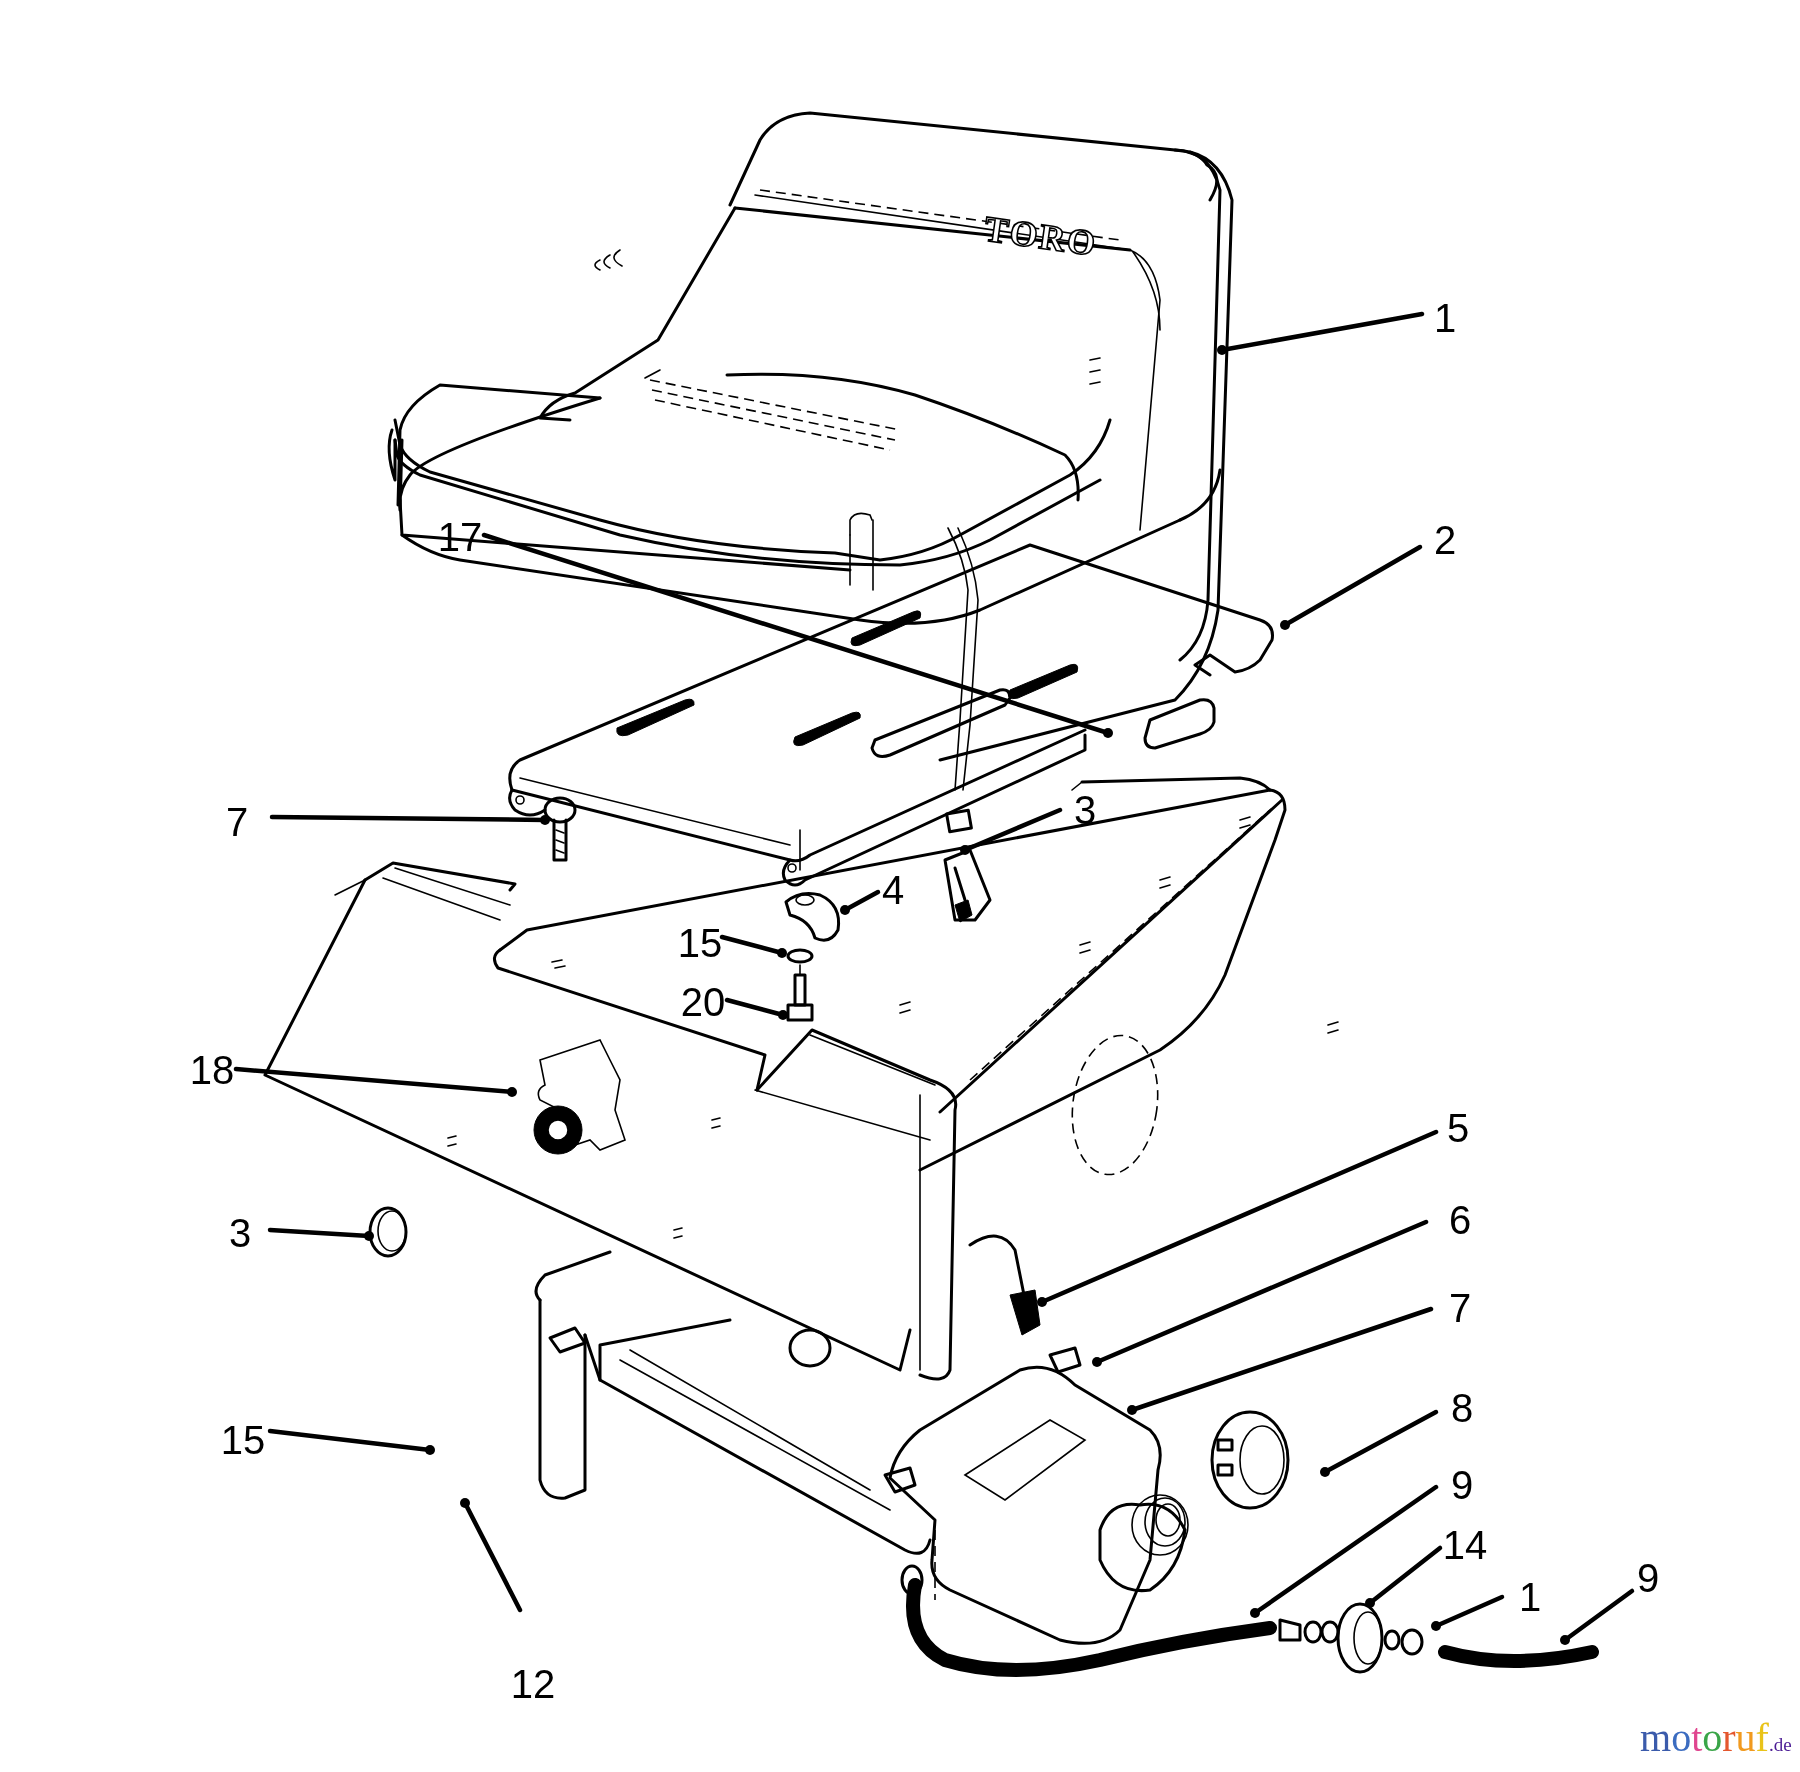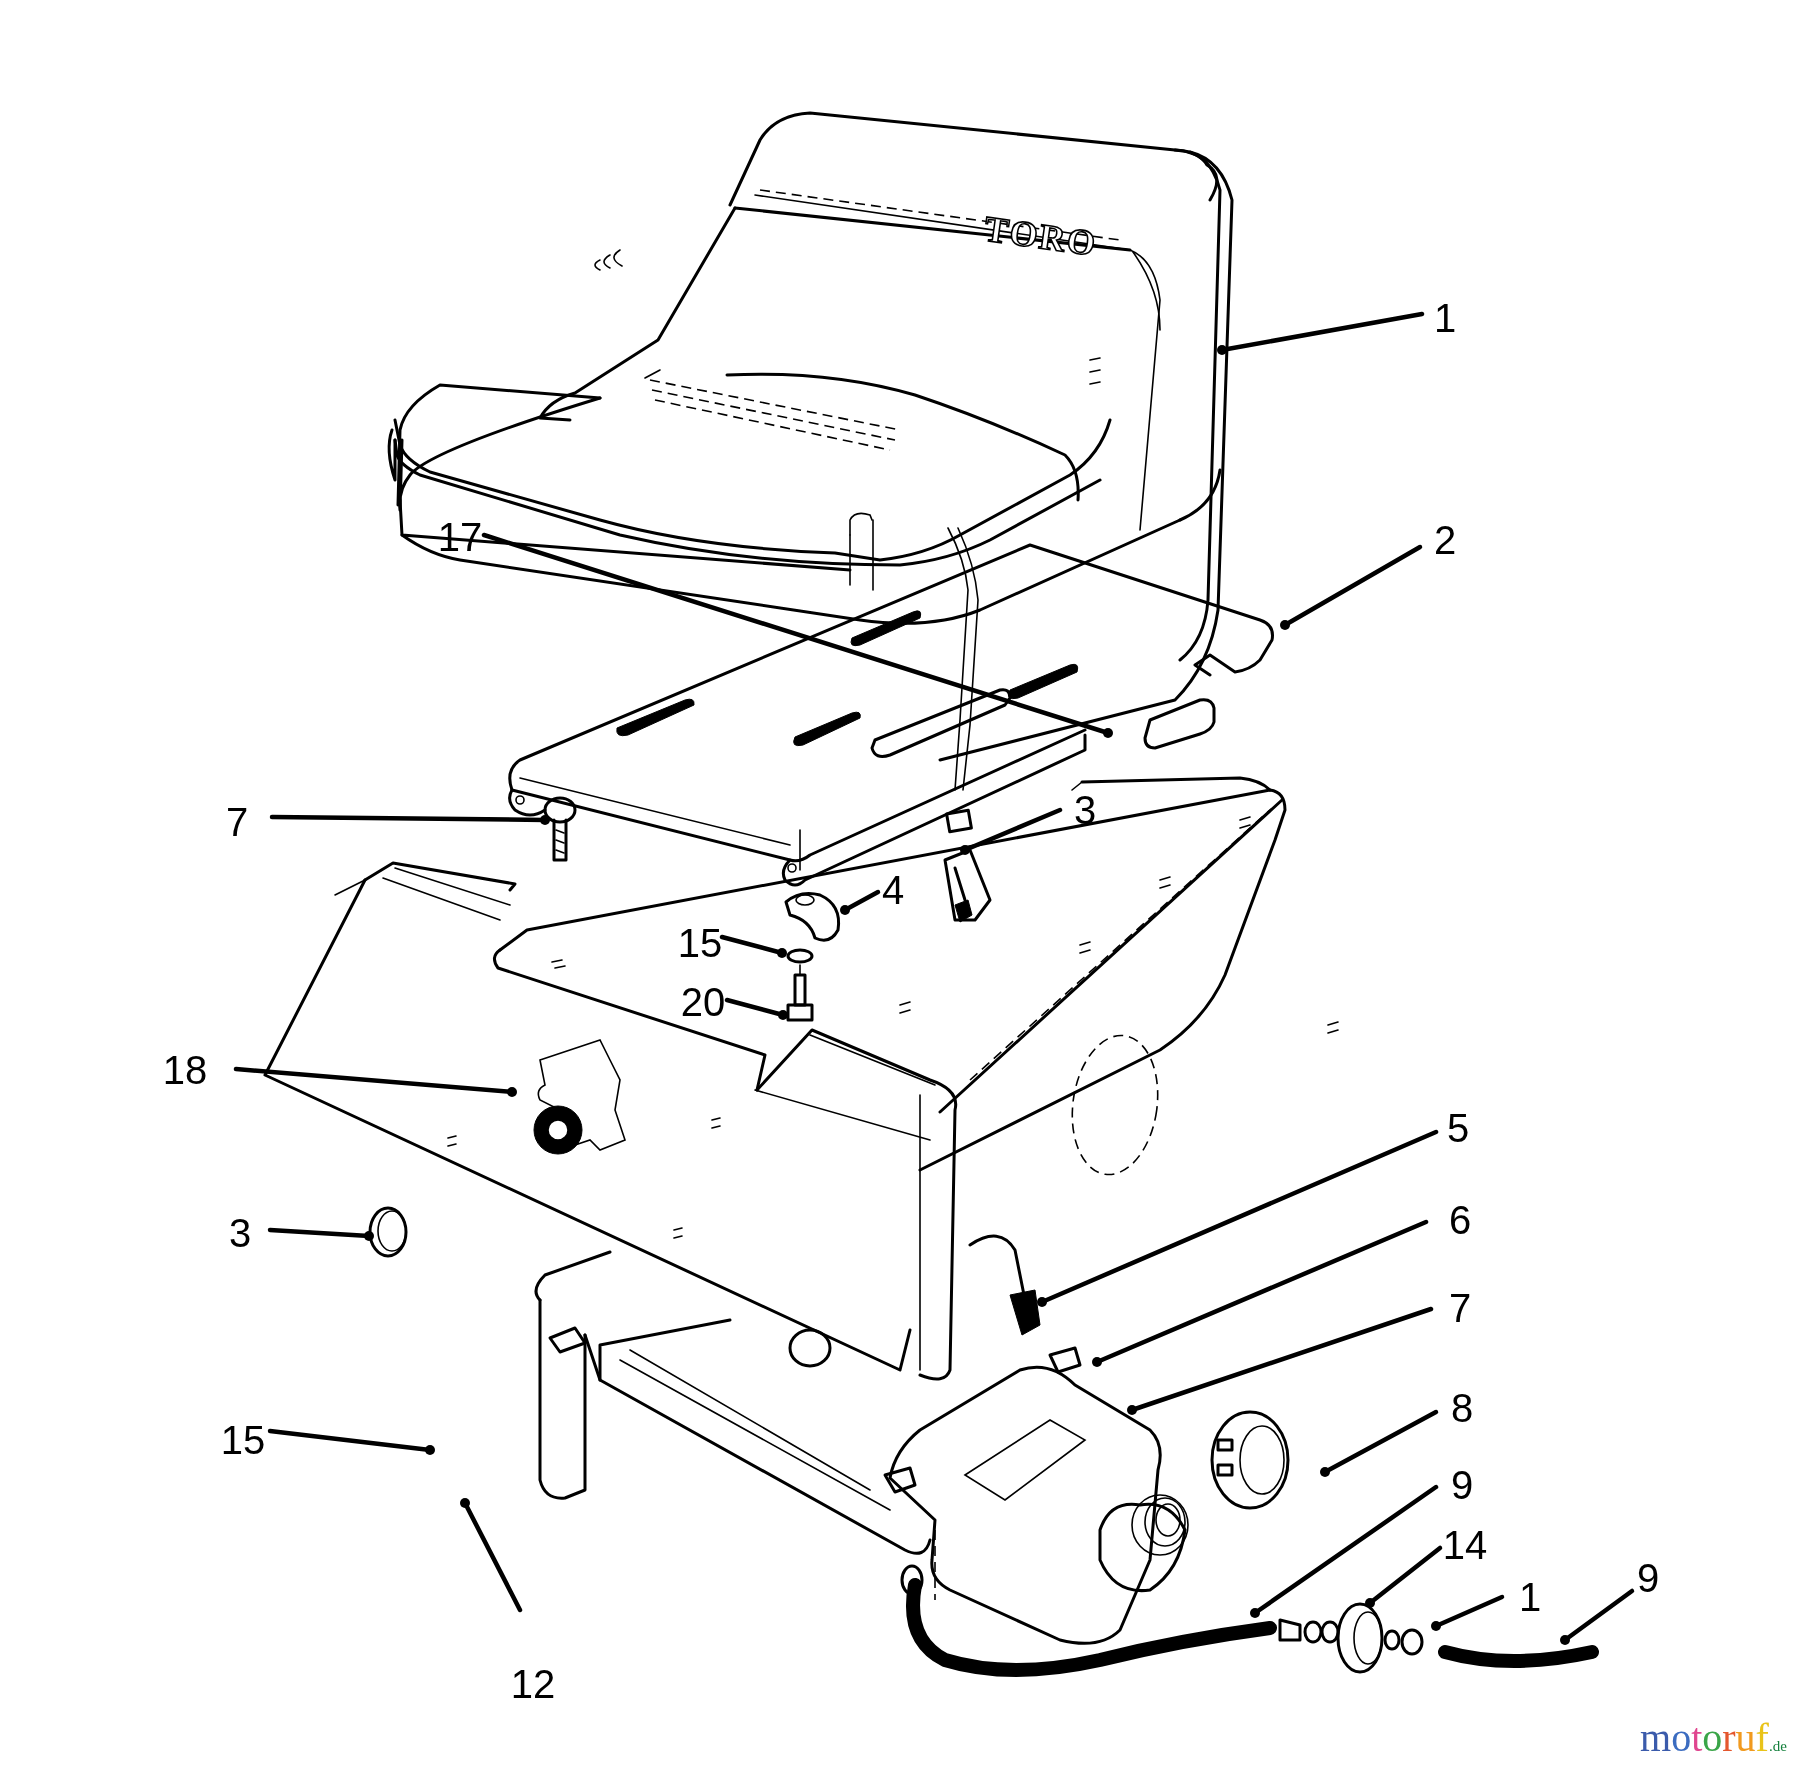--- a/index.html
+++ b/index.html
@@ -7,21 +7,21 @@
   #diagram { position: absolute; left: 0; top: 0; width: 1800px; height: 1772px; }
   .ln { fill: none; stroke: #000; stroke-width: 3; stroke-linejoin: round; stroke-linecap: round; }
   .thin { fill: none; stroke: #000; stroke-width: 1.6; stroke-linecap: round; }
   .dash { fill: none; stroke: #000; stroke-width: 1.6; stroke-dasharray: 10 6; }
   .fillb { fill: #000; stroke: #000; }
   .leader { stroke: #000; stroke-width: 4.5; stroke-linecap: round; }
   .dot { fill: #000; }
   .callout { position: absolute; font-family: "Liberation Sans", sans-serif; font-size: 40px; color: #000; line-height: 1; transform: translate(-50%, -50%); white-space: nowrap; }
   .brand-text { font-family: "Liberation Serif", serif; font-weight: bold; font-size: 36px; fill: #fff; stroke: #000; stroke-width: 1.6; letter-spacing: 2px; }
   #watermark { position: absolute; left: 1640px; top: 1718px; font-family: "Liberation Serif", serif; font-size: 40px; line-height: 1; white-space: nowrap; }
-  #watermark .de { font-size: 15px; color: #15803d; text-align: center; }
+  #watermark .de { font-size: 19px; color: #4c1d95; text-align: center; }
 </style>
 </head>
 <body>
 
 <svg id="diagram" viewBox="0 0 1800 1772" xmlns="http://www.w3.org/2000/svg">
 
   <g>
 
     <path class="ln" d="M730,205 L760,140 Q775,115 810,113 L1175,150 Q1200,152 1207,165 Q1225,175 1210,200"></path>
     <path class="ln" d="M1175,150 Q1210,150 1220,190 L1208,600 Q1205,640 1180,660"></path>
@@ -232,21 +232,21 @@
 
 <div id="callouts">
   <span class="callout" style="left:1445px;top:318px">1</span>
   <span class="callout" style="left:1445px;top:540px">2</span>
   <span class="callout" style="left:1085px;top:810px">3</span>
   <span class="callout" style="left:893px;top:890px">4</span>
   <span class="callout" style="left:700px;top:943px">15</span>
   <span class="callout" style="left:703px;top:1002px">20</span>
   <span class="callout" style="left:237px;top:822px">7</span>
   <span class="callout" style="left:460px;top:537px">17</span>
-  <span class="callout" style="left:185px;top:1070px">18</span>
+  <span class="callout" style="left:212px;top:1070px">18</span>
   <span class="callout" style="left:240px;top:1233px">3</span>
   <span class="callout" style="left:1458px;top:1128px">5</span>
   <span class="callout" style="left:1460px;top:1220px">6</span>
   <span class="callout" style="left:1460px;top:1308px">7</span>
   <span class="callout" style="left:1462px;top:1408px">8</span>
   <span class="callout" style="left:1462px;top:1485px">9</span>
   <span class="callout" style="left:1465px;top:1545px">14</span>
   <span class="callout" style="left:1530px;top:1597px">1</span>
   <span class="callout" style="left:1648px;top:1578px">9</span>
   <span class="callout" style="left:243px;top:1440px">15</span>

